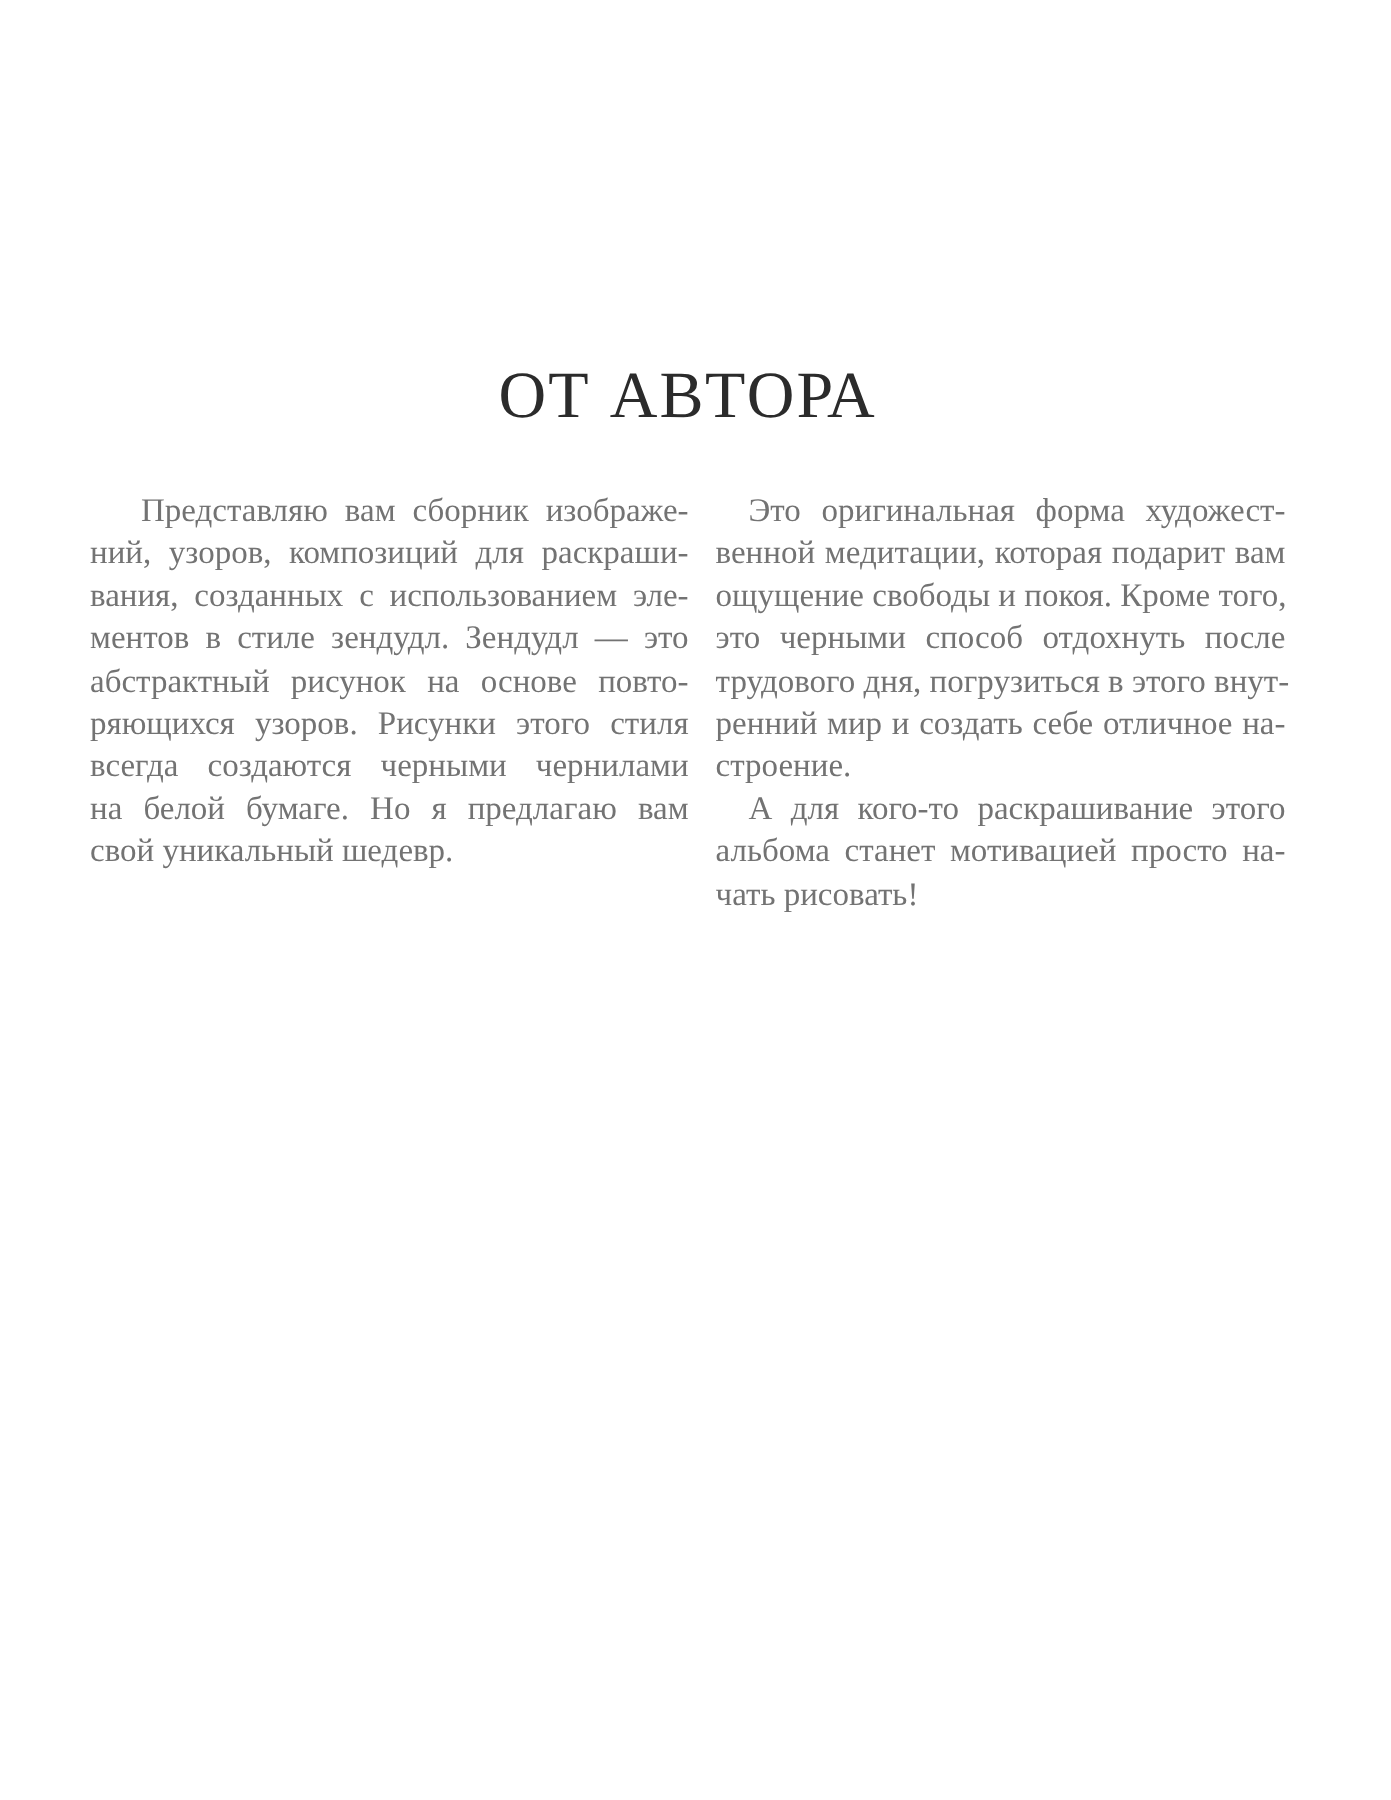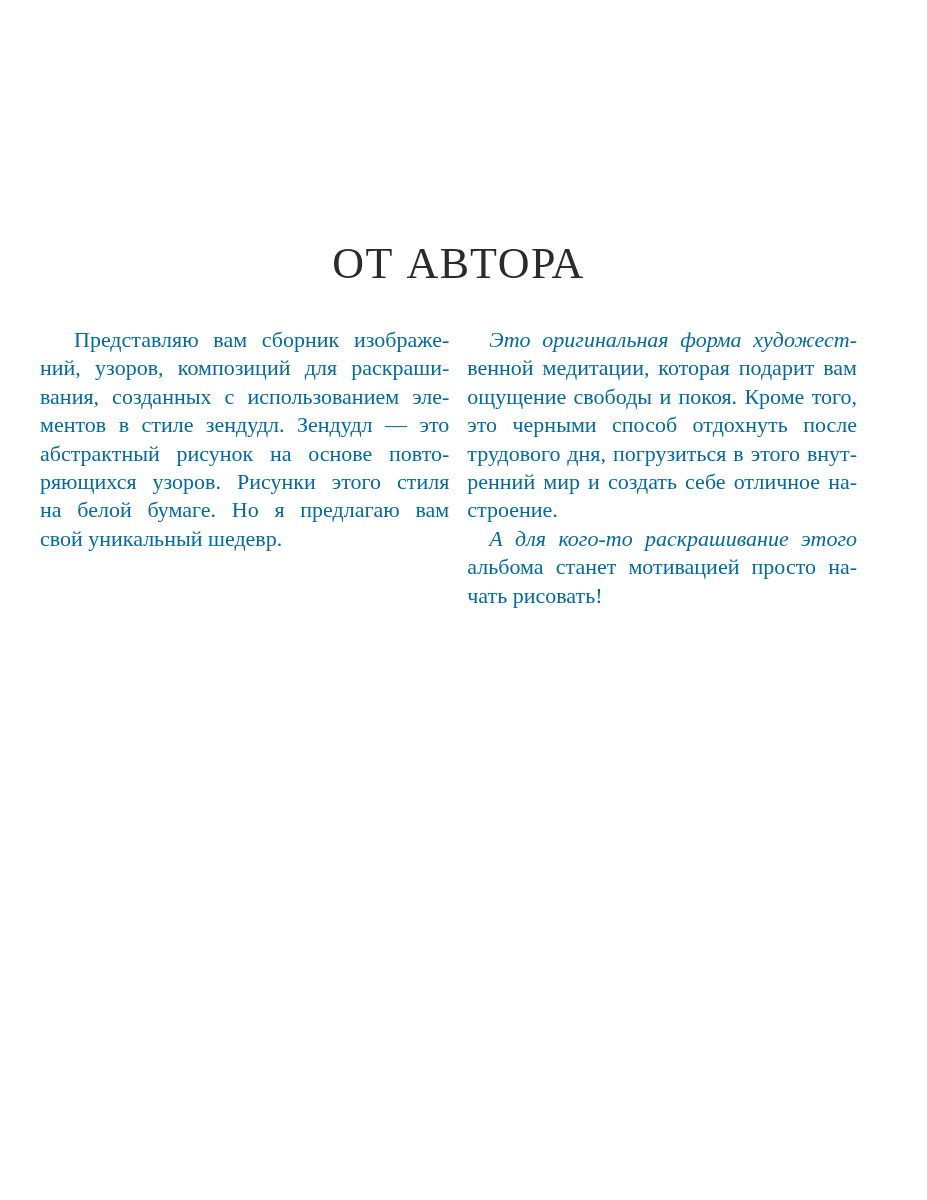--- a/index.html
+++ b/index.html
@@ -26,55 +26,56 @@
     font-family: "Liberation Serif", serif;
     font-size: 44px;
     font-weight: 400;
     line-height: 1;
     letter-spacing: 1.5px;
     color: #2b2b2b;
   }
   .columns {
     display: flex;
     margin-top: 40px;
-    padding: 0 70px 0 40px;
+    padding: 0 70px 0 60px;
     gap: 18px;
-    color: #0369a1;
+    color: #737373;
     font-size: 22px;
     line-height: 28.4px;
   }
   .col-left  { flex: 397 0 0; min-width: 0; }
   .col-right { flex: 378 0 0; min-width: 0; }
   .line {
     text-align: justify;
     text-align-last: justify;
     white-space: nowrap;
   }
   .line.para-first-left  { padding-left: 34px; }
-  .line.para-first-right { padding-left: 22px; font-style: italic; }
+  .line.para-first-right { padding-left: 22px; }
   .line.para-last {
     text-align-last: left;
   }
 </style>
 </head>
 <body>
 
 <main class="page">
 
   <h1 class="title">ОТ АВТОРА</h1>
 
   <section class="columns">
 
     <div class="col-left">
       <div class="line para-first-left">Представляю вам сборник изображе-</div>
       <div class="line">ний, узоров, композиций для раскраши-</div>
       <div class="line">вания, созданных с использованием эле-</div>
       <div class="line">ментов в стиле зендудл. Зендудл — это</div>
       <div class="line">абстрактный рисунок на основе повто-</div>
       <div class="line">ряющихся узоров. Рисунки этого стиля</div>
+      <div class="line">всегда создаются черными чернилами</div>
       <div class="line">на белой бумаге. Но я предлагаю вам</div>
       <div class="line para-last">свой уникальный шедевр.</div>
     </div>
 
     <div class="col-right">
       <div class="line para-first-right">Это оригинальная форма художест-</div>
       <div class="line">венной медитации, которая подарит вам</div>
       <div class="line">ощущение свободы и покоя. Кроме того,</div>
       <div class="line">это черными способ отдохнуть после</div>
       <div class="line">трудового дня, погрузиться в этого внут-</div>

